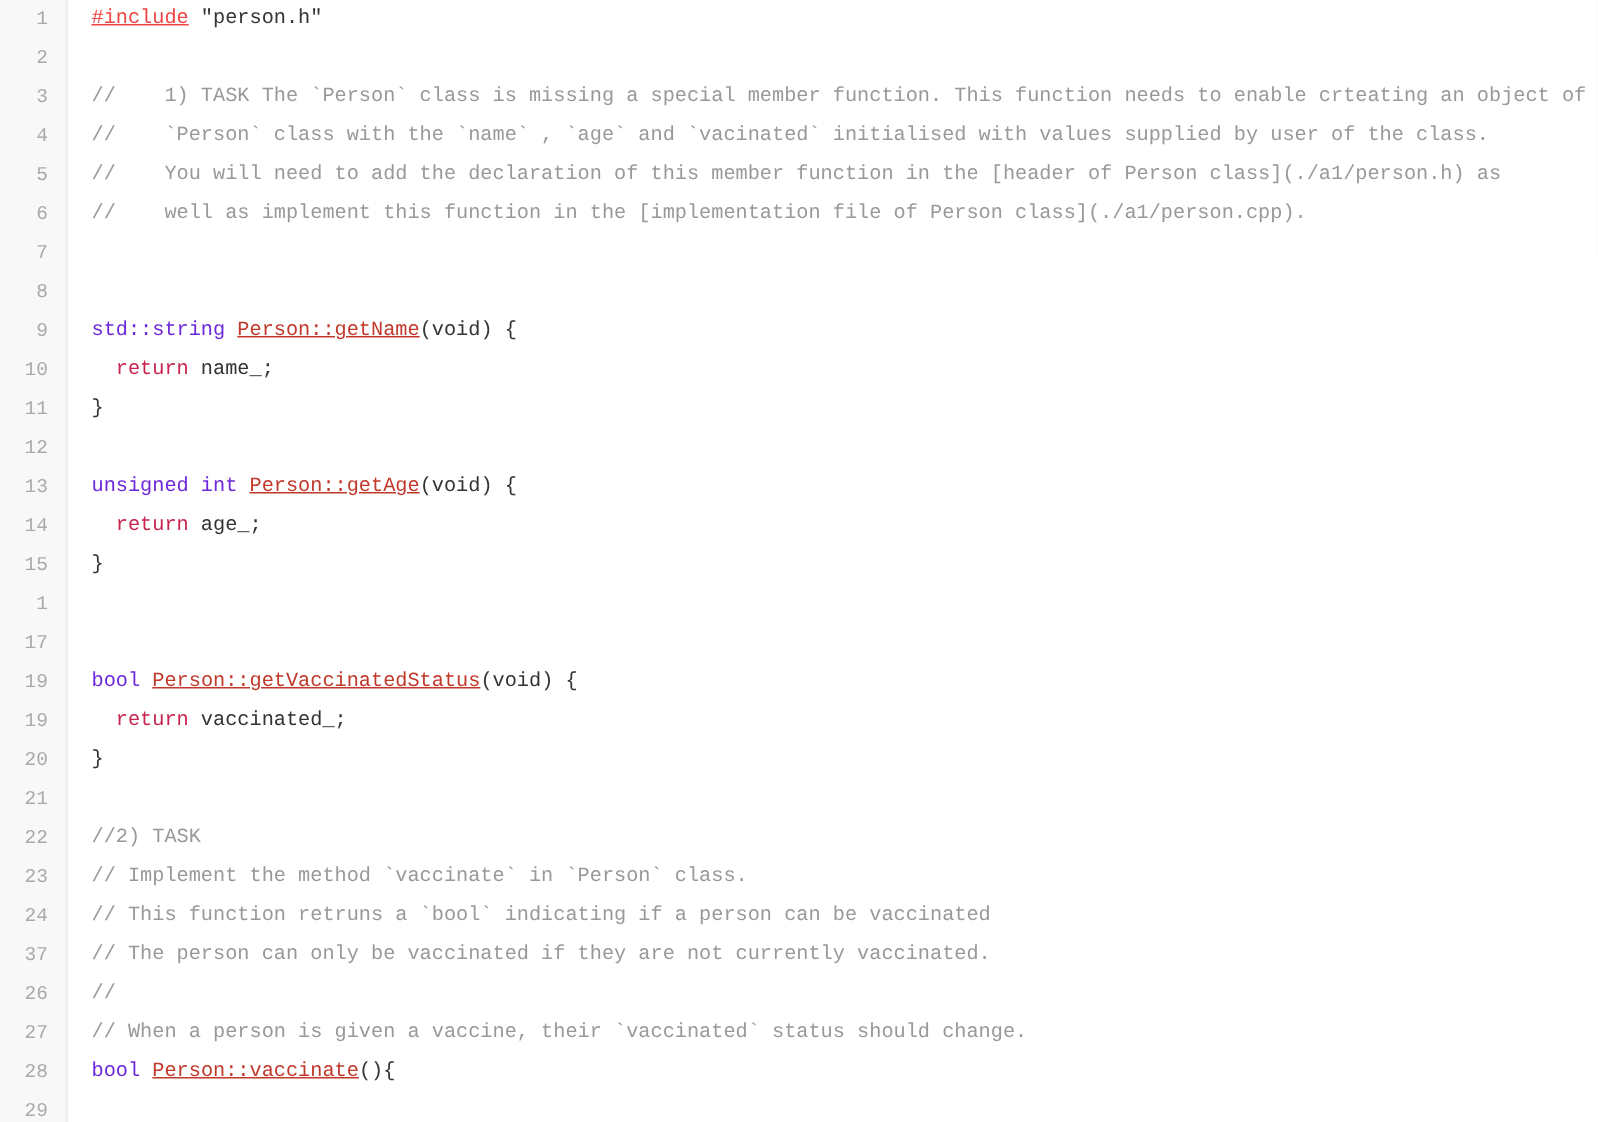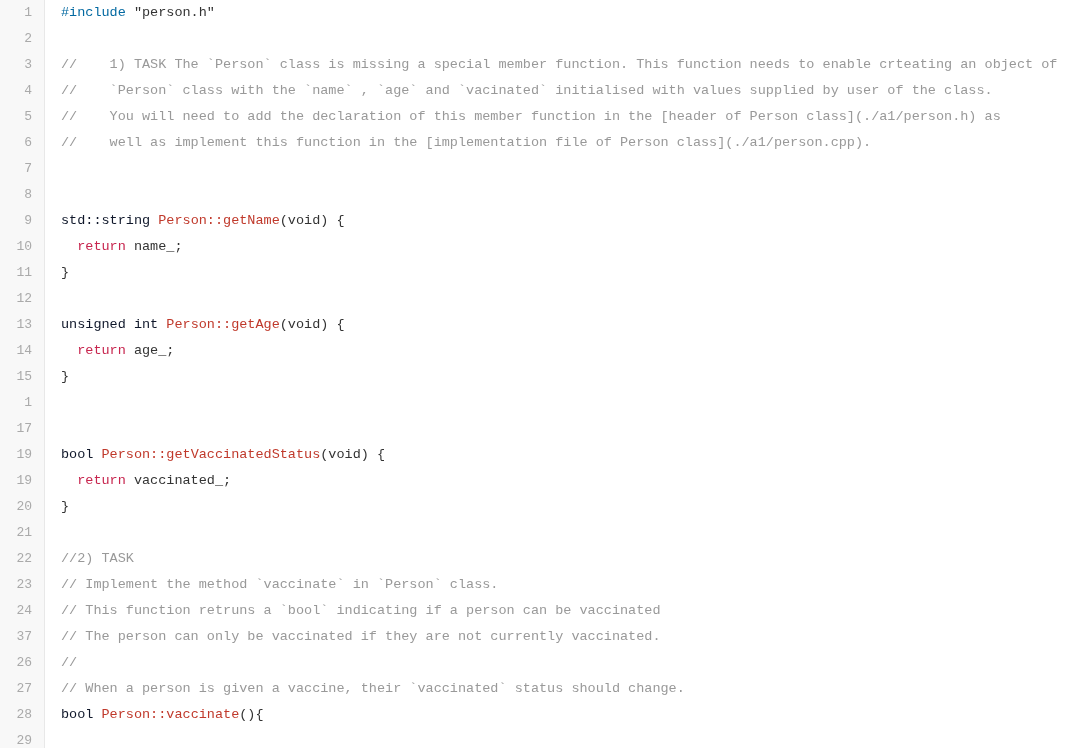--- a/index.html
+++ b/index.html
@@ -45,24 +45,24 @@
       padding: 0 16px;
       overflow-x: auto;
       white-space: pre;
     }
 
     .code-line {
       line-height: 26px;
       font-size: 13.5px;
     }
 
-    .kw-include { color: #0369a1; }
+    .kw-include { color: #ef4444; text-decoration: underline; }
     .comment { color: #999; }
-    .kw-type { color: #0f172a; }
-    .fn-name { color: #c0392b; }
+    .kw-type { color: #6d28d9; }
+    .fn-name { color: #c0392b; text-decoration: underline; }
     .kw-return { color: #c7254e; }
     .normal { color: #333; }
   </style>
 </head>
 <body>
 
 <div class="code-container">
   <div class="line-numbers" id="line-nums">
       <div>1</div>
       <div>2</div>

